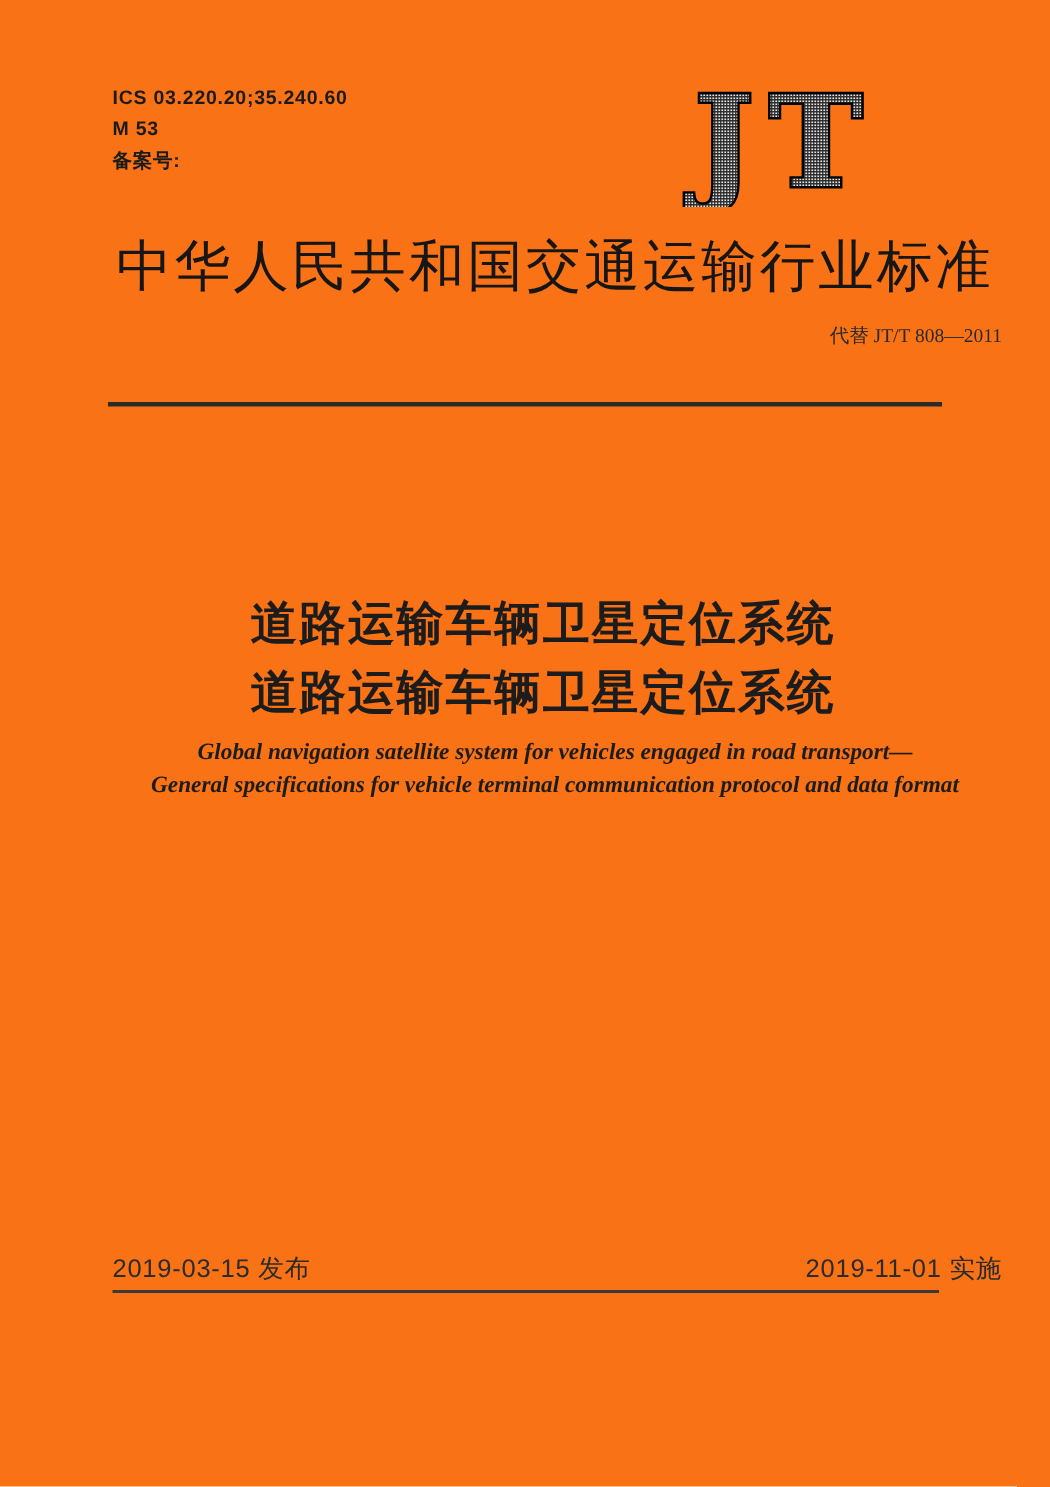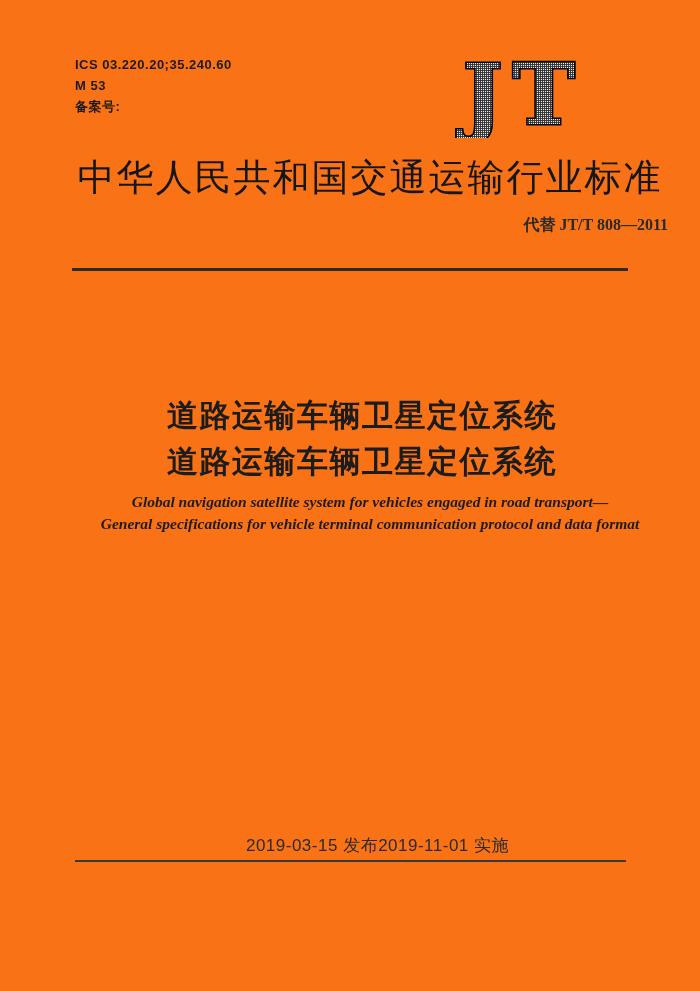--- a/index.html
+++ b/index.html
@@ -63,23 +63,22 @@
     font-family: "Liberation Serif", "DejaVu Serif", serif;
   }
   .std-number {
     font-size: 19px;
     font-weight: bold;
     letter-spacing: 0.5px;
     color: #141414;
   }
   .std-replaces {
     margin-top: 5px;
-    font-size: 16px;
+    font-size: 13px;
     color: #2a2a2a;
-    font-weight: bold;
   }
 
   .rule-top {
     position: absolute;
     left: 72px;
     top: 268px;
     width: 556px;
     height: 3px;
     background: #2b2b2b;
   }
@@ -114,25 +113,24 @@
     font-style: italic;
   }
 
   
   .dates {
     position: absolute;
     left: 75px;
     right: 72px;
     top: 834px;
     display: flex;
-    justify-content: center;
+    justify-content: space-between;
     font-size: 17px;
     letter-spacing: 0.5px;
     color: #2b2b2b;
-    margin-left: 12px;
   }
   .rule-bottom {
     position: absolute;
     left: 75px;
     top: 860px;
     width: 551px;
     height: 2px;
     background: #3a3a3a;
   }
 

